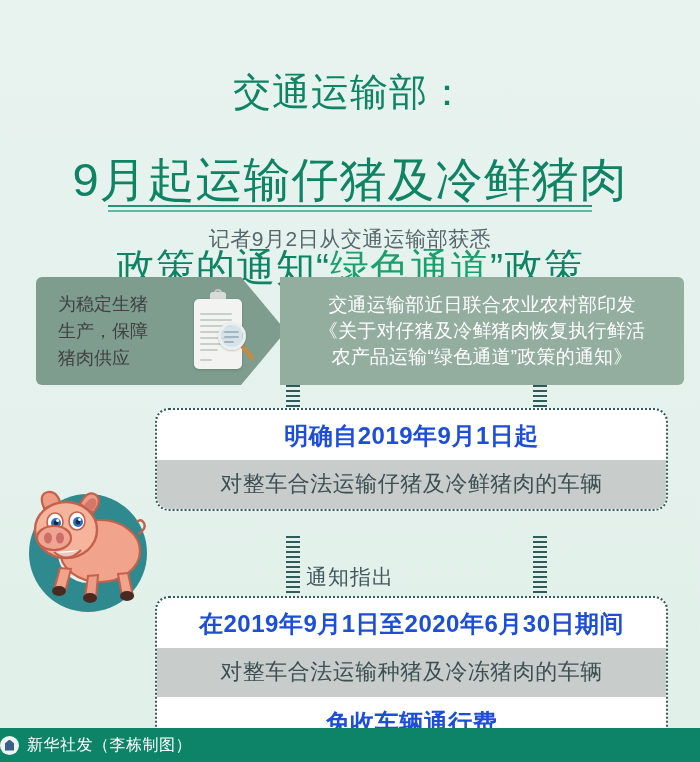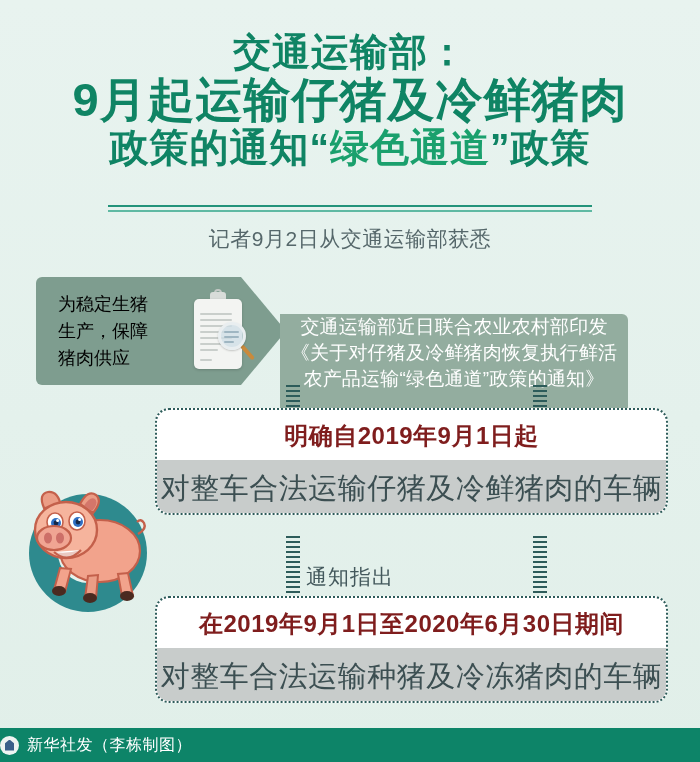--- a/index.html
+++ b/index.html
@@ -23,24 +23,25 @@
 
   
   .title-block {
     position: absolute;
     top: 28px; left: 0; right: 0;
     text-align: center;
   }
   .title-line {
     font-size: 40px;
     line-height: 48px;
-    font-weight: bold;
+    font-weight: normal;
     color: #0f8464;
     letter-spacing: 1px;
     white-space: nowrap;
+    margin-top: 40px;
   }
   .title-line.l1 { font-size: 38px; }
   .title-line.l2 { font-size: 47px; }
   .title-line.l3 { font-size: 39px; }
   .hl-green { color: #1aa06d; }
 
   .divider-wrap {
     position: absolute;
     top: 205px;
     left: 108px;
@@ -82,21 +83,21 @@
     width: 250px;
     height: 108px;
     background: #7e9d8f;
     border-radius: 6px 0 0 6px;
     
     clip-path: polygon(0 0, 205px 0, 250px 54px, 205px 108px, 0 108px);
     display: flex;
     align-items: center;
   }
   .src-left-text {
-    color: #000000;
+    color: #404040;
     font-size: 18px;
     line-height: 27px;
     padding-left: 22px;
     width: 120px;
   }
   .clipboard {
     position: absolute;
     left: 152px;
     top: 12px;
     width: 62px;
@@ -153,28 +154,27 @@
   .cb-glass-line {
     position: absolute;
     height: 2px;
     background: #9fb6c2;
     border-radius: 1px;
   }
 
   .src-right {
     position: absolute;
     left: 244px; top: 0;
-    width: 348px;
+    width: 404px;
     height: 108px;
     background: #93ad9f;
     border-radius: 0 6px 6px 0;
     display: flex;
-    align-items: flex-start;
+    align-items: center;
     justify-content: center;
-    margin-top: 37px;
   }
   .src-right-text {
     color: #ffffff;
     font-size: 19px;
     line-height: 26px;
     text-align: center;
     letter-spacing: 0.2px;
   }
 
   
@@ -198,29 +198,29 @@
     border-radius: 14px;
     overflow: hidden;
   }
   .cbox-row {
     text-align: center;
     white-space: nowrap;
   }
   .cbox-row.bold {
     font-size: 24px;
     font-weight: bold;
-    color: #7f1d1d;
+    color: #1d4ed8;
     padding: 10px 0 8px;
     letter-spacing: 0.5px;
   }
   .cbox-row.band {
-    font-size: 29px;
+    font-size: 22px;
     color: #3c4f52;
     background: #c8cccb;
-    padding: 9px 0 4px;
+    padding: 9px 0 10px;
     letter-spacing: 0.5px;
   }
 
   .mid-label {
     position: absolute;
     left: 0; right: 0;
     text-align: center;
     font-size: 21px;
     color: #43585c;
     letter-spacing: 1px;
@@ -343,20 +343,21 @@
   </div>
 
   <div class="ladder" style="left:286px; top:536px; height:62px;"></div>
   <div class="ladder" style="left:533px; top:536px; height:62px;"></div>
 
   <div class="mid-label" style="top:557px;">通知指出</div>
 
   <div class="cbox" style="top:596px;">
     <div class="cbox-row bold">在2019年9月1日至2020年6月30日期间</div>
     <div class="cbox-row band">对整车合法运输种猪及冷冻猪肉的车辆</div>
+    <div class="cbox-row bold">免收车辆通行费</div>
   </div>
 
   <div class="pig-wrap">
     <div class="pig-circle"></div>
     <div class="pig-circle-inner"></div>
     <svg width="150" height="150" viewBox="0 0 150 150" style="position:absolute;left:0;top:0;">
 
       <ellipse cx="86" cy="79" rx="40" ry="31" fill="#f2a38c" stroke="#c4604b" stroke-width="2.2"></ellipse>
 
       <path d="M124 62 q9 -5 6 -11 q-3 -5 -7 -1" fill="none" stroke="#c4604b" stroke-width="2.4"></path>

